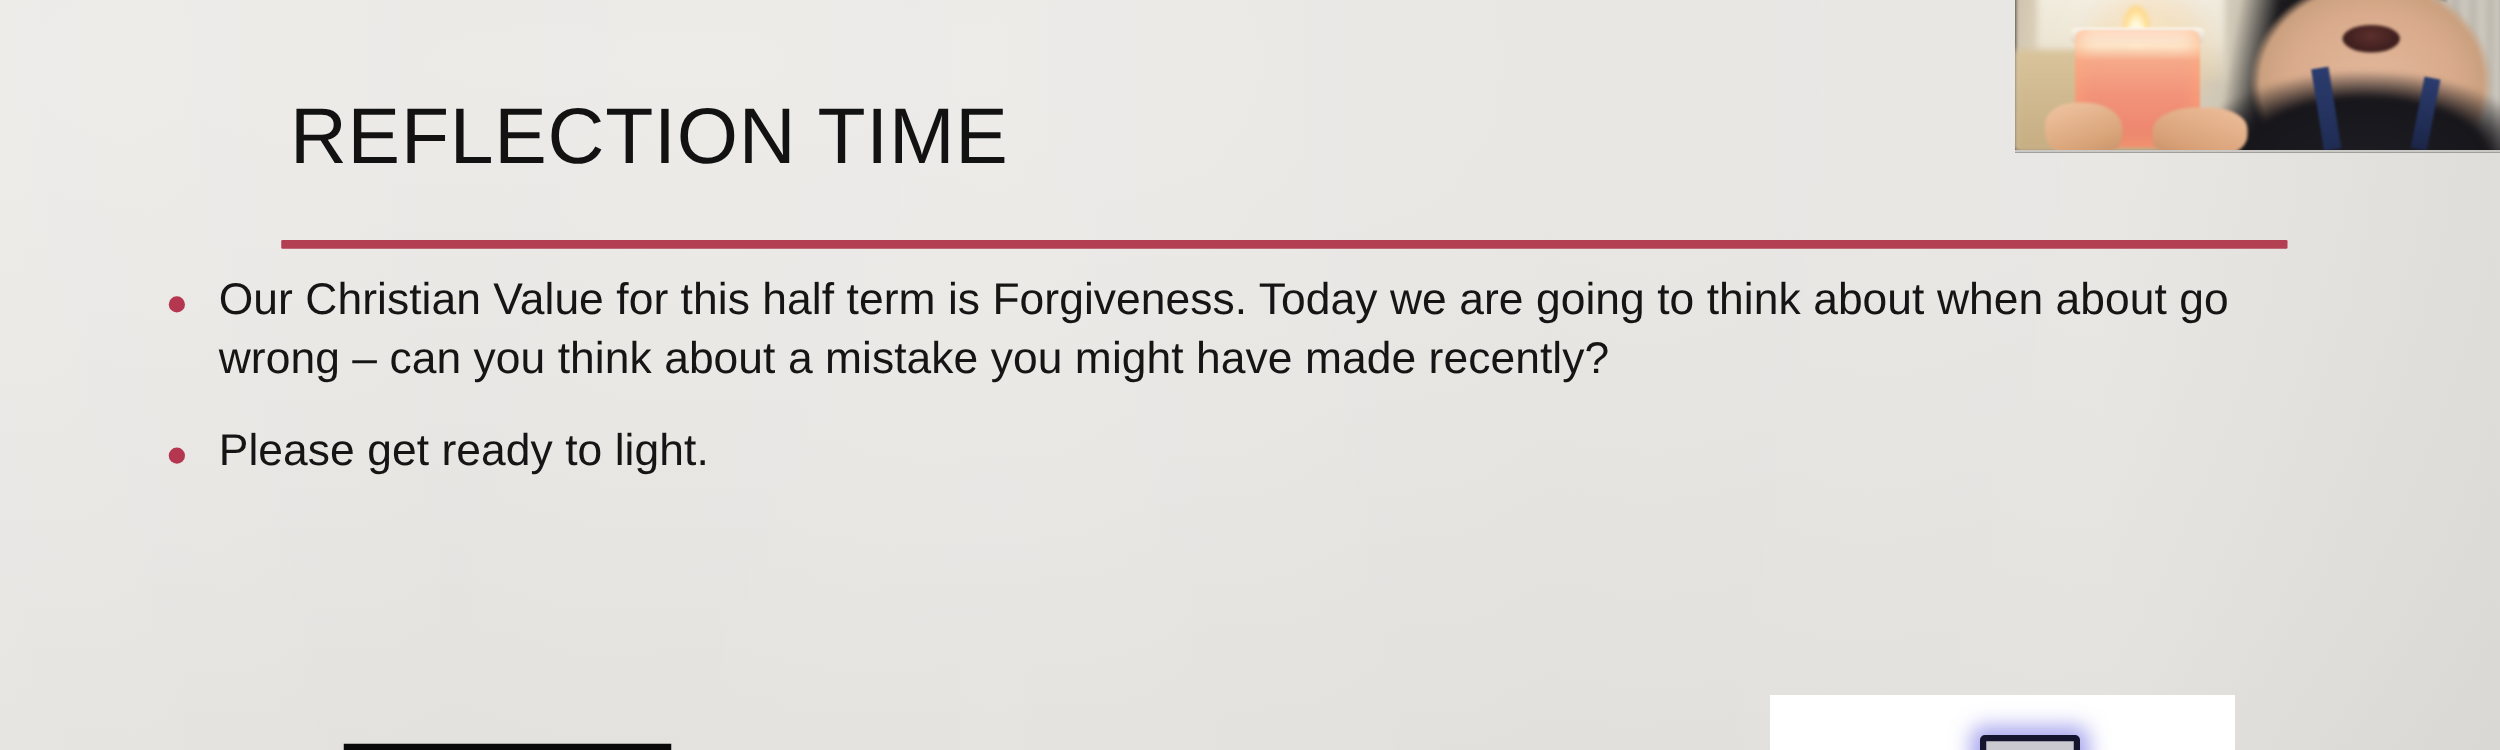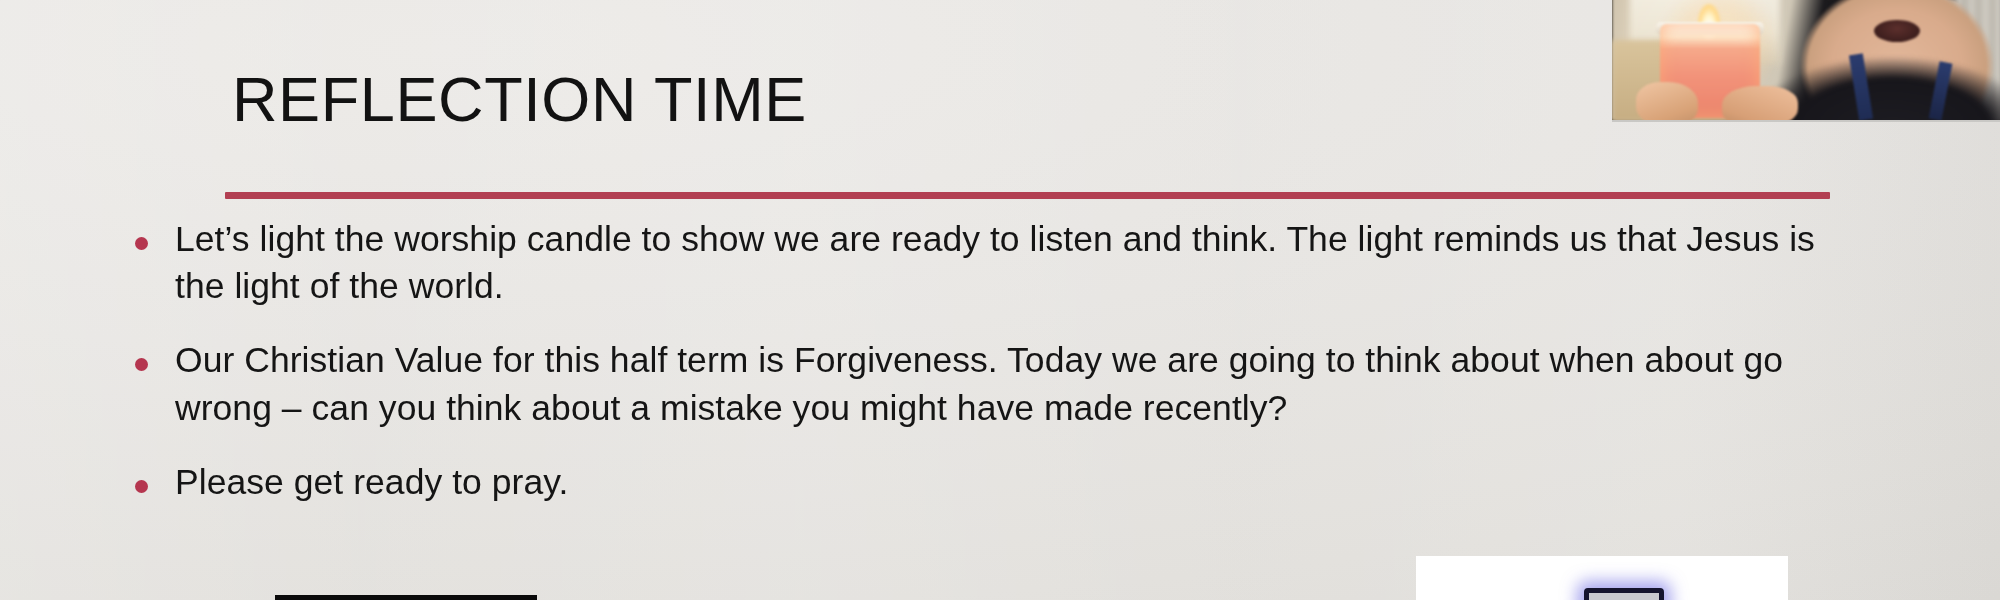--- a/index.html
+++ b/index.html
@@ -36,21 +36,21 @@
         rgba(255,255,255,0.02) 62%,
         rgba(255,255,255,0.10) 84%,
         rgba(0,0,0,0.025) 100%);
     pointer-events: none;
   }
 
   
   .slide-title {
     position: absolute;
     left: 232px;
-    top: 26px;
+    top: 36px;
     font-size: 63px;
     line-height: 1.0;
     letter-spacing: 0.6px;
     font-weight: 300;
     color: #121212;
     white-space: nowrap;
     z-index: 3;
   }
 
   
@@ -289,33 +289,29 @@
 <body>
 
 <div class="slide">
 
   <h1 class="slide-title">REFLECTION TIME</h1>
 
   <div class="title-rule"></div>
 
   <div class="body-list">
 
-    <div class="bullet-row">
-      <span class="bullet-dot"></span>
-      <span class="bullet-text">Let’s light the worship candle to show we are ready to listen and think. The light reminds us that Jesus is the light of the world.</span>
-    </div>
 
     <div class="bullet-row">
       <span class="bullet-dot"></span>
       <span class="bullet-text">Our Christian Value for this half term is Forgiveness. Today we are going to think about when about go wrong – can you think about a mistake you might have made recently?</span>
     </div>
 
     <div class="bullet-row">
       <span class="bullet-dot"></span>
-      <span class="bullet-text">Please get ready to pray.</span>
+      <span class="bullet-text">Please get ready to light.</span>
     </div>
 
   </div>
 
   <div class="webcam">
     <div class="webcam-scene">
       <div class="wc-wall"></div>
       <div class="wc-window"></div>
       <div class="wc-blind"></div>
       <div class="wc-table"></div>

